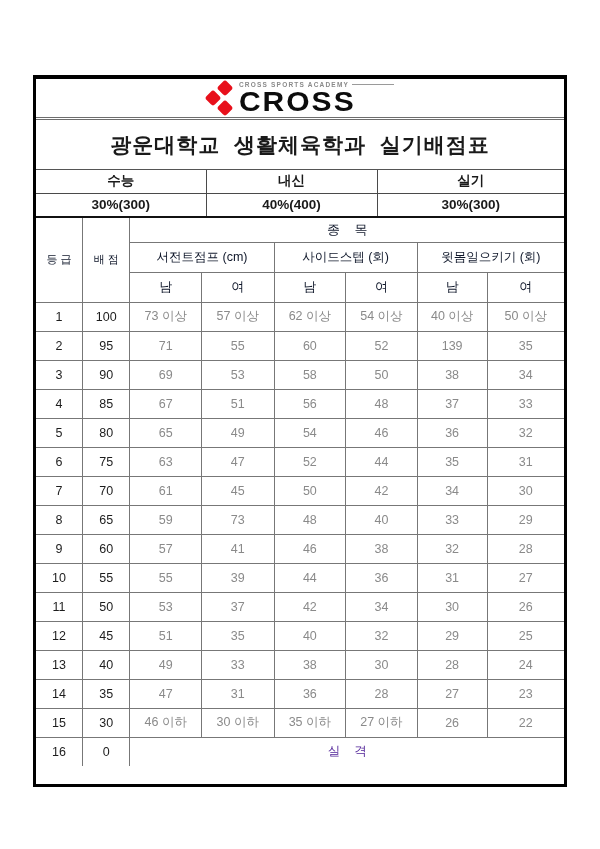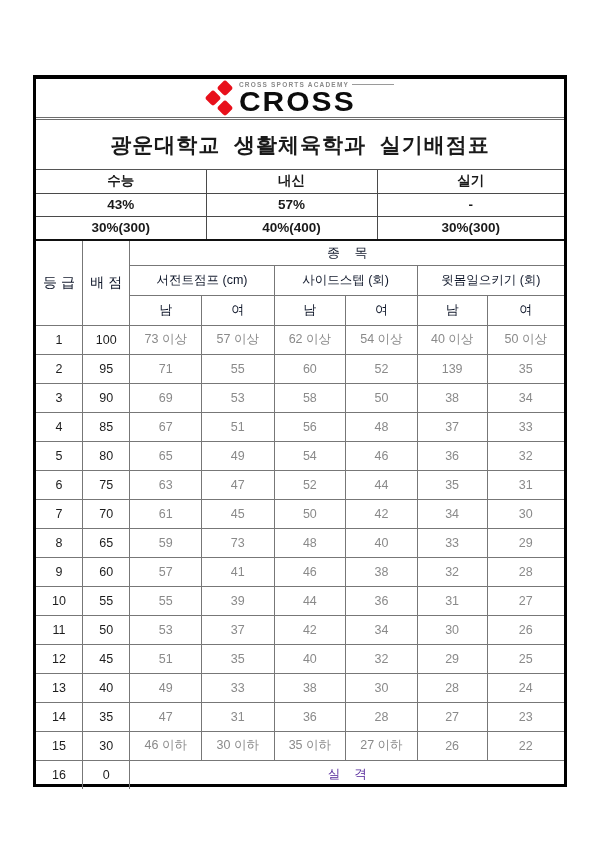--- a/index.html
+++ b/index.html
@@ -86,21 +86,21 @@
   }
   .score-table th { color: #0f172a; }
   .score-table tr > *:first-child { border-left: none; }
   .score-table tr > *:last-child { border-right: none; }
   .score-table thead tr:first-child th { border-top: none; }
   .score-table tbody tr:last-child td { border-bottom: none; }
 
   .h-category { height: 25px; font-size: 13px; font-weight: bold; }
   .h-event    { height: 30px; font-size: 12.5px; }
   .h-gender   { height: 30px; font-size: 13px; }
-  .h-grade, .h-points { font-size: 14px; font-weight: bold; }
+  .h-grade, .h-points { font-size: 11px; font-weight: bold; }
 
   .score-table tbody td { height: 29px; font-size: 12.5px; }
   .c-grade, .c-points { color: #1d1d1d; font-weight: 600; }
   .c-val { color: #8a8a8a; }
   .c-dq  { color: #4c1d95; font-size: 13px; }
 </style>
 </head>
 <body>
 
 <div class="page">
@@ -129,25 +129,20 @@
       <colgroup>
           <col style="width:32.2%">
           <col style="width:32.4%">
           <col style="width:35.4%">
         </colgroup>
       <tbody>
           <tr>
         <td>수능</td>
         <td>내신</td>
         <td>실기</td>
-      </tr>
-      <tr>
-        <td>43%</td>
-        <td>57%</td>
-        <td>-</td>
       </tr>
       <tr>
         <td>30%(300)</td>
         <td>40%(400)</td>
         <td>30%(300)</td>
       </tr>
     </tbody>
       </table>
 
     <table class="score-table">

